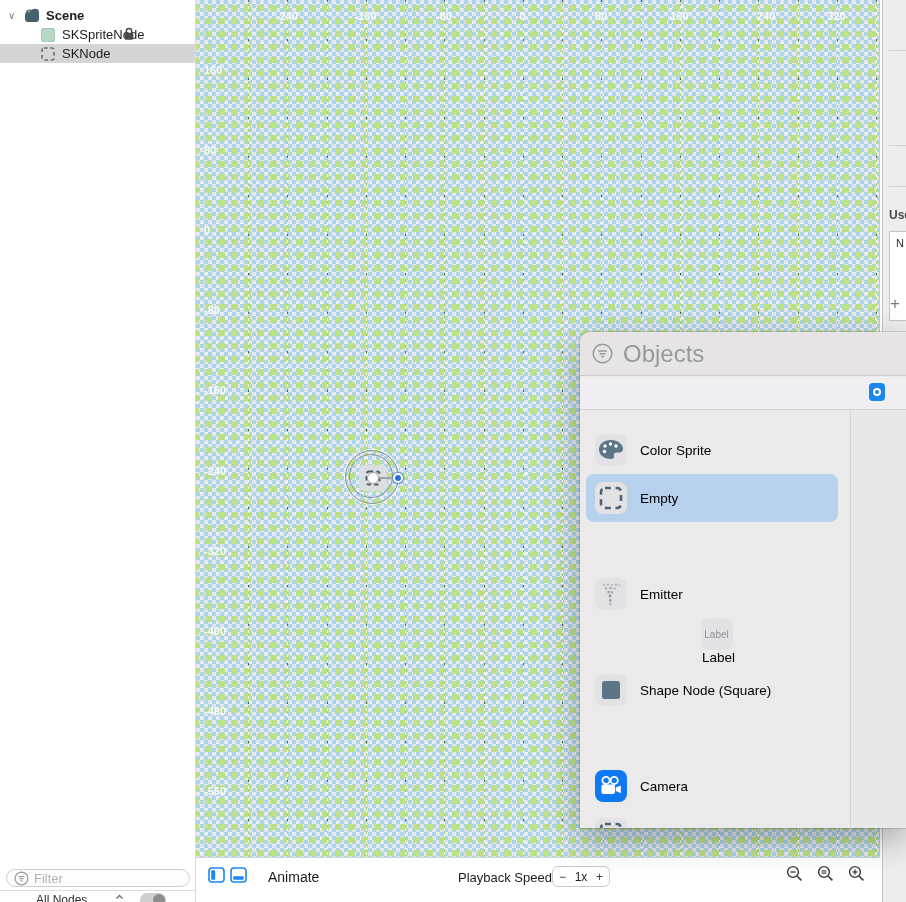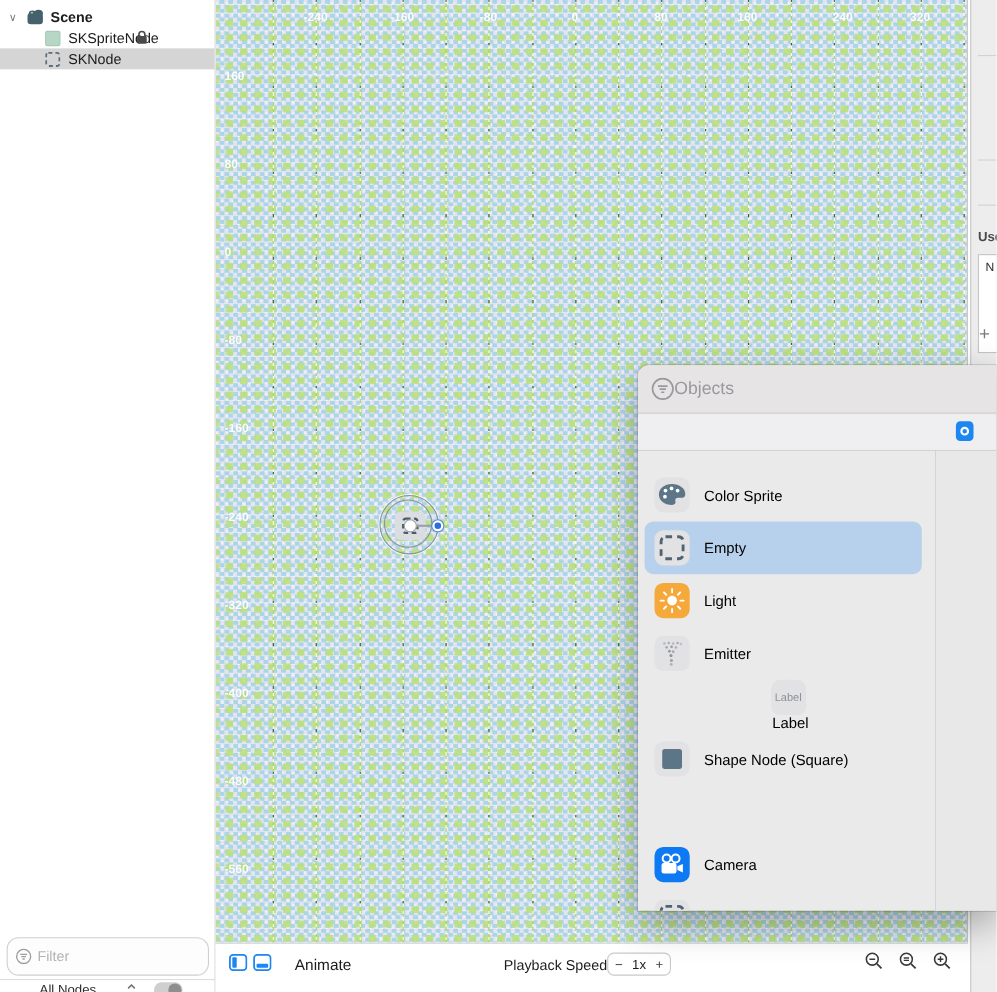--- a/index.html
+++ b/index.html
@@ -14,21 +14,21 @@
   .tree-row { position:relative; height:19px; display:flex; align-items:center; font-size:13px; color:#1c1c1e; }
   .tree-row.selected { background:#d5d5d5; }
   .tree-row .disclosure { width:10px; margin-left:8px; color:#7a7a7e; font-size:10px; }
   .tree-row .t-icon { width:16px; height:16px; margin-left:6px; display:flex; align-items:center; justify-content:center; }
   .tree-row.indent .t-icon { margin-left:40px; }
   .tree-row .t-label { margin-left:6px; white-space:nowrap; }
   .tree-row.bold .t-label { font-weight:bold; }
   .tree-row .t-lock { position:absolute; right:60px; top:2px; }
   .swatch { width:14px; height:14px; background:#b7d7c6; border:1px solid #a8c9b8; border-radius:2px; }
 
-  .filter-field { position:absolute; left:6px; bottom:15px; width:184px; height:35px;
+  .filter-field { position:absolute; left:6px; bottom:15px; width:184px; height:18px;
     border:1px solid #cfcfcf; border-radius:11px; background:#fdfdfd;
     display:flex; align-items:center; padding-left:7px; }
   .filter-field .ph { color:#b3b3b6; font-size:13px; margin-left:5px; }
   .sb-bottom-divider { position:absolute; left:0; bottom:11px; width:196px; height:1px; background:#dcdcdc; }
   .nodes-row { position:absolute; left:0; bottom:-7px; width:196px; height:18px;
     display:flex; align-items:center; font-size:12px; color:#2c2c2e; }
   .nodes-row .nr-label { margin-left:36px; }
   .nodes-row .nr-stepper { margin-left:28px; }
   .toggle { width:26px; height:14px; border-radius:7px; background:#cfcfcf; position:relative; margin-left:16px; }
   .toggle .knob { position:absolute; right:1px; top:1px; width:12px; height:12px; border-radius:50%; background:#8e8e90; }
@@ -88,21 +88,21 @@
     background:#fff; border:1px solid #c4c4c4; }
   .rs-box .hdr { position:absolute; left:6px; top:5px; font-size:11px; color:#2c2c2e; }
   .rs-add { position:absolute; left:7px; top:294px; width:14px; height:18px; font-size:17px; color:#7a7a7e; }
 
   
   .objects { position:absolute; left:580px; top:332px; width:326px; height:496px; z-index:10;
     background:#ebeaeb; border-top-left-radius:10px; overflow:hidden;
     box-shadow:0 12px 34px rgba(0,0,0,0.30), 0 0 0 1px rgba(0,0,0,0.12); }
   .op-header { position:absolute; left:0; top:0; width:100%; height:44px; background:#e6e4e5;
     border-bottom:1px solid #cfcdce; display:flex; align-items:center; }
-  .op-title { font-size:16px; color:#98989d; }
+  .op-title { margin-left:10px; font-size:24px; color:#98989d; }
   .op-toolbar { position:absolute; left:0; top:45px; width:100%; height:33px; background:#efeef0;
     border-bottom:1px solid #d4d2d3; }
   .op-libbtn { position:absolute; right:21px; top:6px; width:16px; height:18px; background:#1c86f2;
     border-radius:4px; display:flex; align-items:center; justify-content:center; }
   .op-libbtn .dot { width:8px; height:8px; border:2.5px solid #fff; border-radius:50%; }
   .op-list { position:absolute; left:0; top:78px; width:100%; bottom:0; }
   .op-vline { position:absolute; left:270px; top:78px; bottom:0; width:1px; background:#d5d4d5; }
   .op-gutter { position:absolute; left:271px; top:78px; right:0; bottom:0; background:#e9e8e9; }
   .op-row { position:absolute; left:6px; width:252px; height:48px; border-radius:8px;
     display:flex; align-items:center; }
@@ -314,38 +314,20 @@
           <span class="op-label">Color Sprite</span>
         </div>
         <div class="op-row selected" style="top: 64px;">
           <div class="op-icon">
             <svg width="24" height="24" viewBox="0 0 24 24" class="icon-svg">
               <rect x="2" y="2" width="20" height="20" rx="4" fill="none" stroke="#4e6472" stroke-width="2.6" stroke-dasharray="6 4.6"></rect>
             </svg>
           </div>
           <span class="op-label">Empty</span>
         </div>
-        <div class="op-row" style="top: 112px;">
-          <div class="op-icon orange">
-            <svg width="24" height="24" viewBox="0 0 24 24" class="icon-svg">
-              <circle cx="12" cy="12" r="4.4" fill="#fff"></circle>
-       <g stroke="#fff" stroke-width="1.7" stroke-linecap="round">
-         <line x1="12" y1="1.5" x2="12" y2="4.5"></line>
-                <line x1="12" y1="19.5" x2="12" y2="22.5"></line>
-         <line x1="1.5" y1="12" x2="4.5" y2="12"></line>
-                <line x1="19.5" y1="12" x2="22.5" y2="12"></line>
-         <line x1="4.6" y1="4.6" x2="6.7" y2="6.7"></line>
-                <line x1="17.3" y1="17.3" x2="19.4" y2="19.4"></line>
-         <line x1="4.6" y1="19.4" x2="6.7" y2="17.3"></line>
-                <line x1="17.3" y1="6.7" x2="19.4" y2="4.6"></line>
-       </g>
-            </svg>
-          </div>
-          <span class="op-label">Light</span>
-        </div>
         <div class="op-row" style="top: 160px;">
           <div class="op-icon">
             <svg width="22" height="24" viewBox="0 0 22 24" class="icon-svg">
               <g fill="#8e959c">
         <circle cx="4" cy="3" r="1.1" opacity=".55"></circle>
                 <circle cx="8" cy="2.5" r="1.1" opacity=".7"></circle>
                 <circle cx="12" cy="3" r="1.1" opacity=".55"></circle>
                 <circle cx="16" cy="2.6" r="1.1" opacity=".7"></circle>
                 <circle cx="19" cy="3.4" r="1.1" opacity=".45"></circle>
         <circle cx="6" cy="6.5" r="1.2" opacity=".75"></circle>

